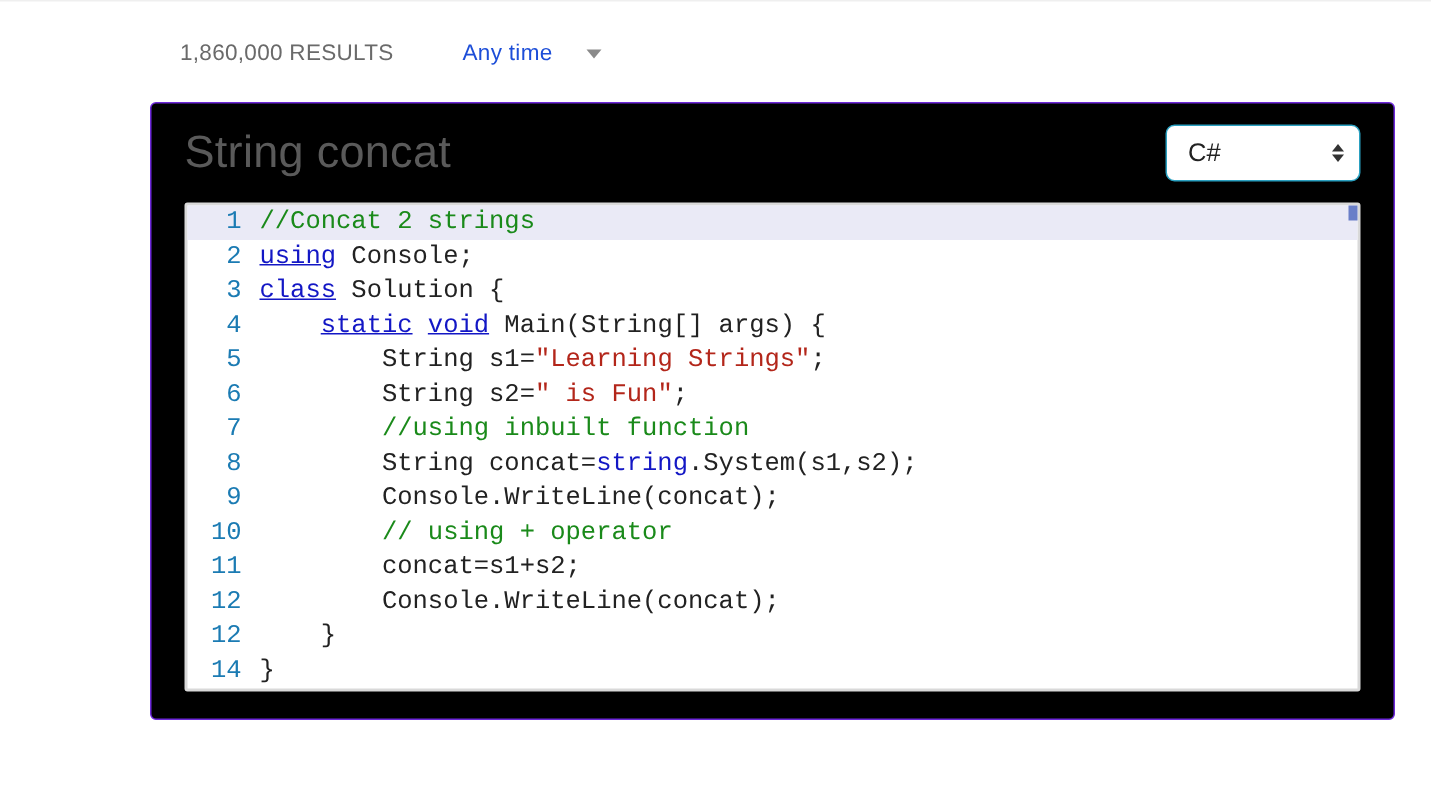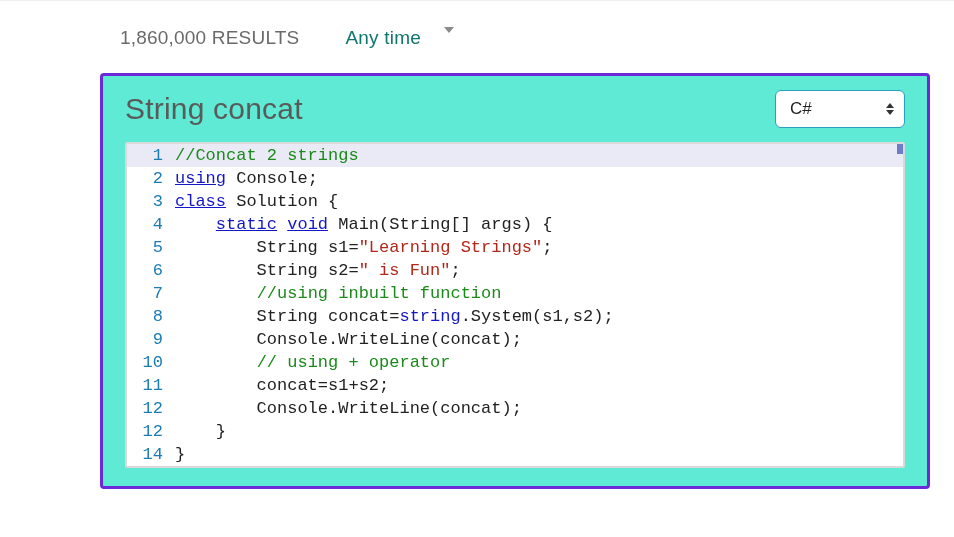--- a/index.html
+++ b/index.html
@@ -15,43 +15,43 @@
   .top-divider {
     border-top: 1px solid #efefef;
     margin: 0 -24px 26px -24px;
   }
   .meta-row {
     display: flex;
     align-items: center;
     gap: 46px;
     padding-left: 96px;
     margin-bottom: 24px;
-    font-size: 19px;
+    font-size: 15px;
     color: #6a6a6a;
     letter-spacing: 0.2px;
   }
   .time-filter {
     display: inline-flex;
-    align-items: flex-start;
+    align-items: center;
     gap: 23px;
-    color: #0f766e;
+    color: #1d4ed8;
     cursor: pointer;
   }
   .caret-down {
     width: 0; height: 0;
     border-left: 5px solid transparent;
     border-right: 5px solid transparent;
     border-top: 6px solid #8a8a8a;
   }
   .card {
     margin-left: 76px;
-    border: 3px solid #6d28d9;
+    border: 1px solid #6d28d9;
     border-radius: 4px;
     padding: 14px 22px 18px 22px;
-    background: #5eead4;
+    background: #000000;
   }
   .card-header {
     display: flex;
     align-items: center;
     justify-content: space-between;
     margin-bottom: 14px;
   }
   .card-title {
     font-size: 30px;
     font-weight: 400;

